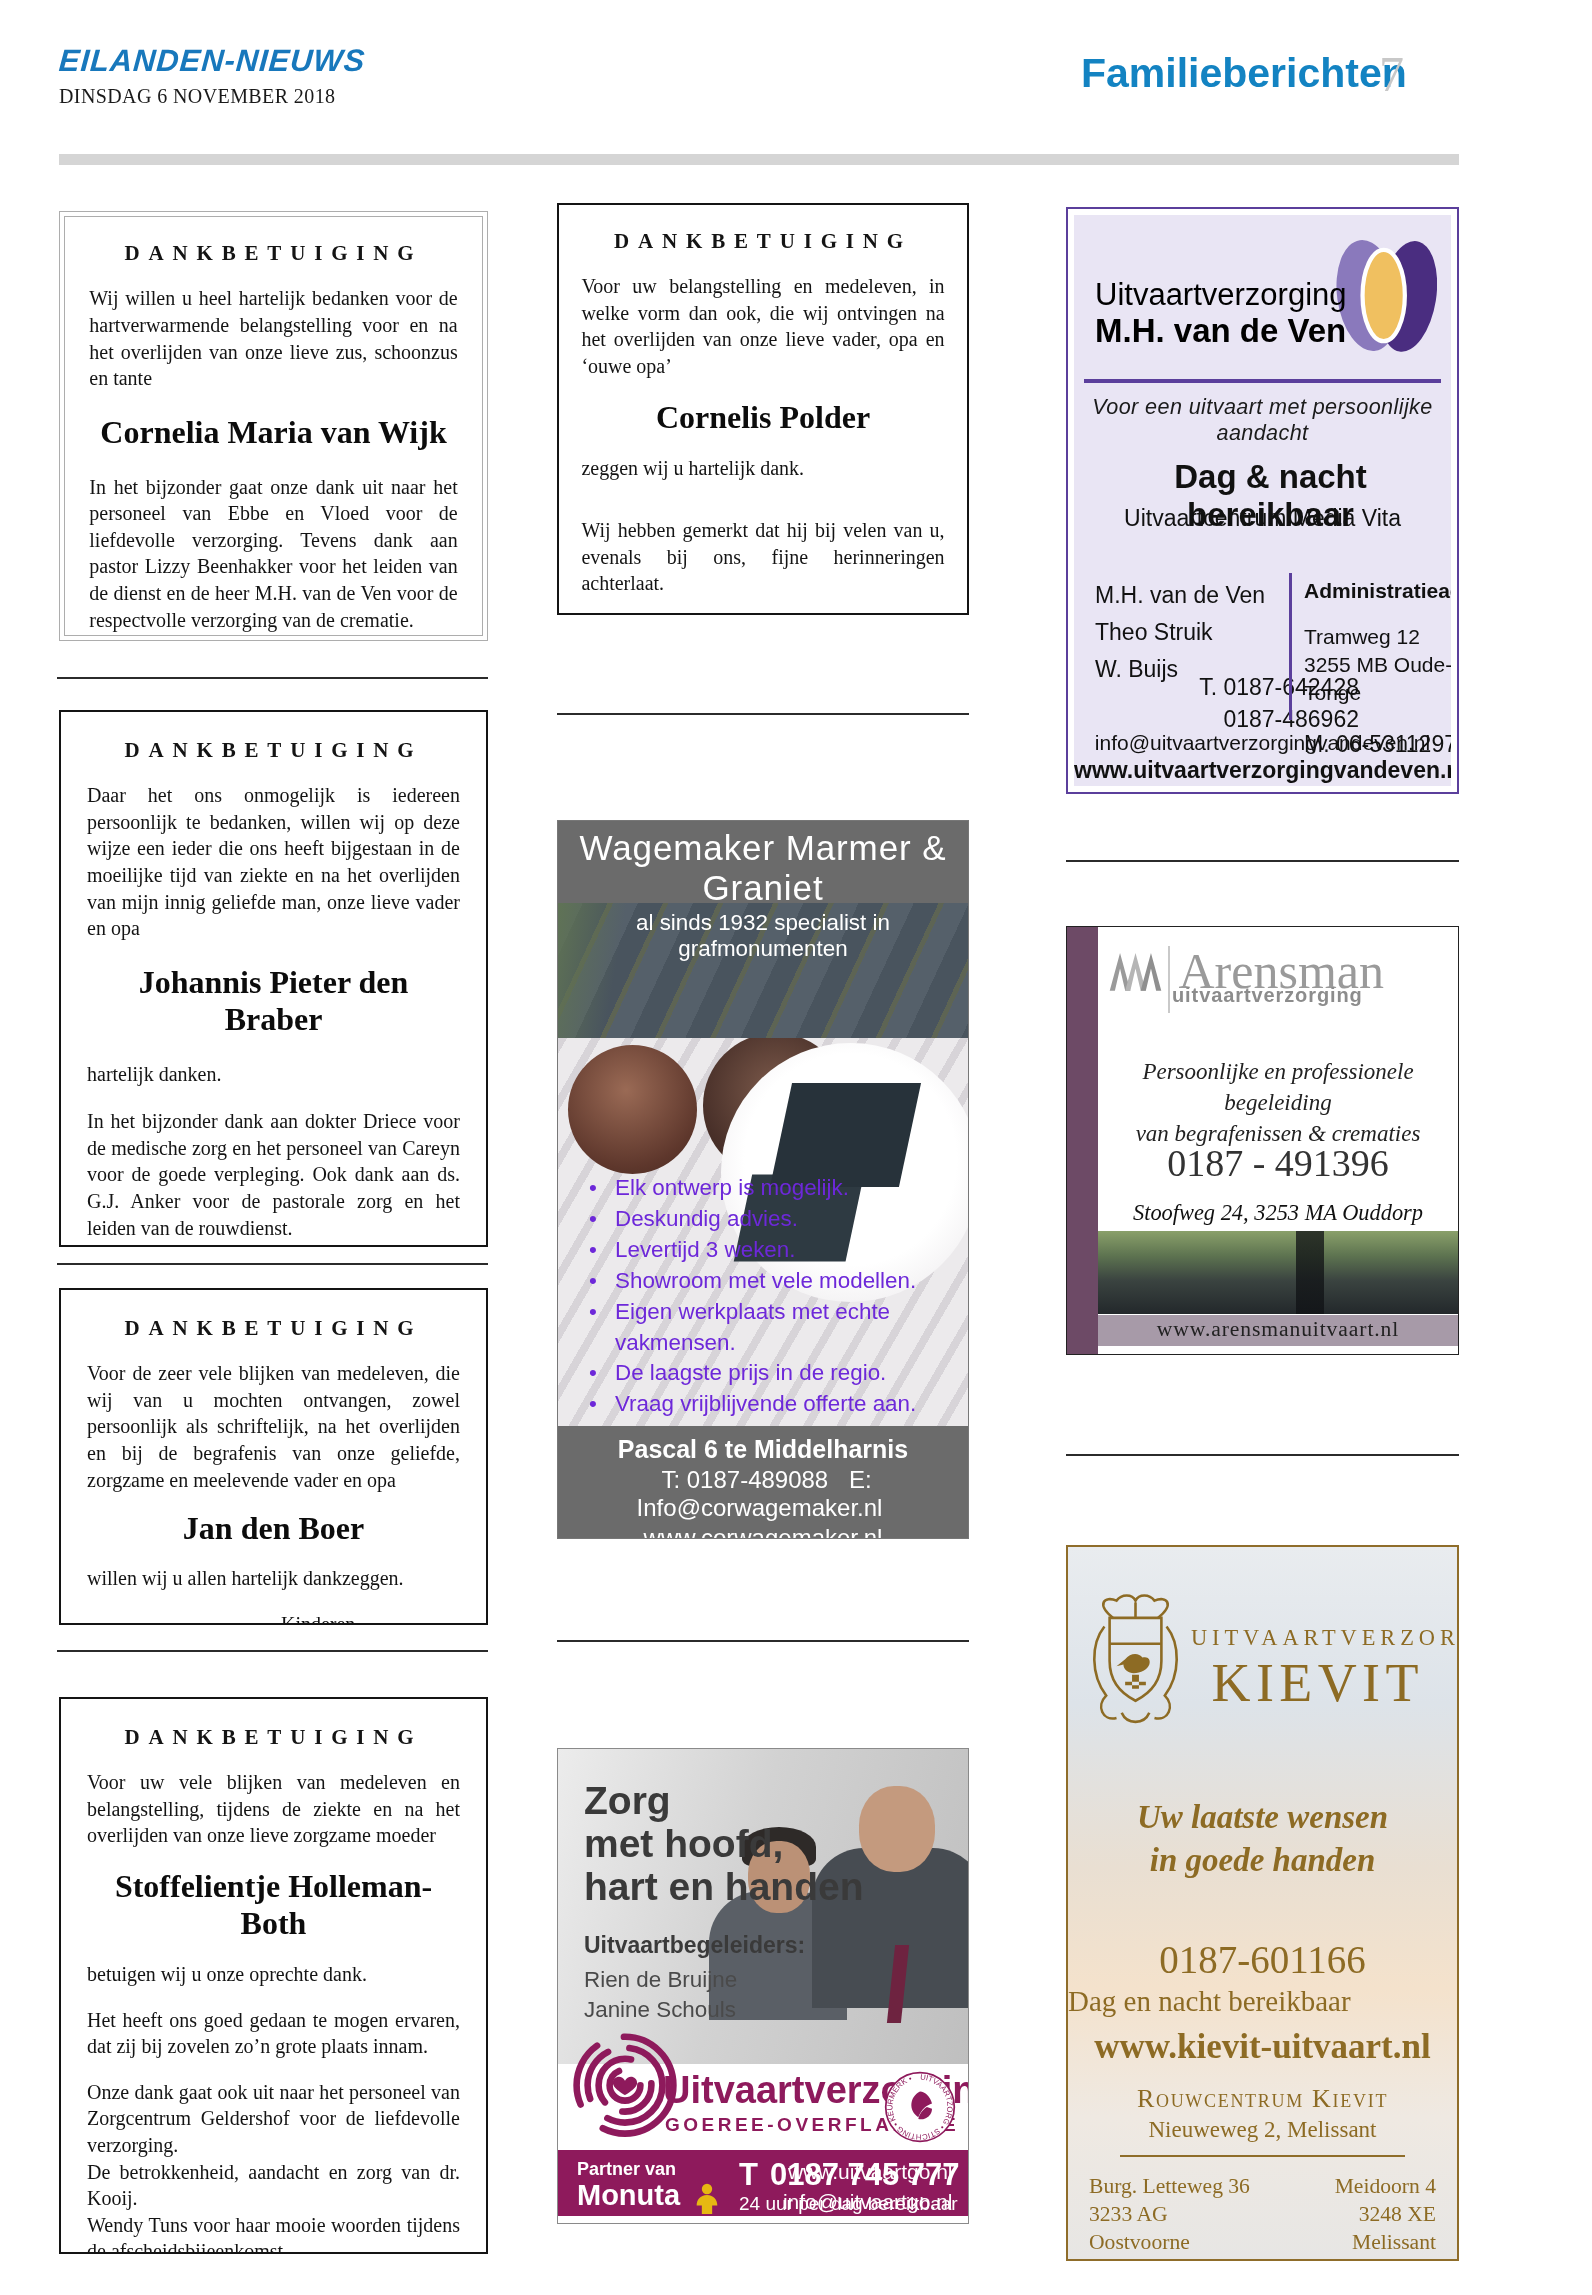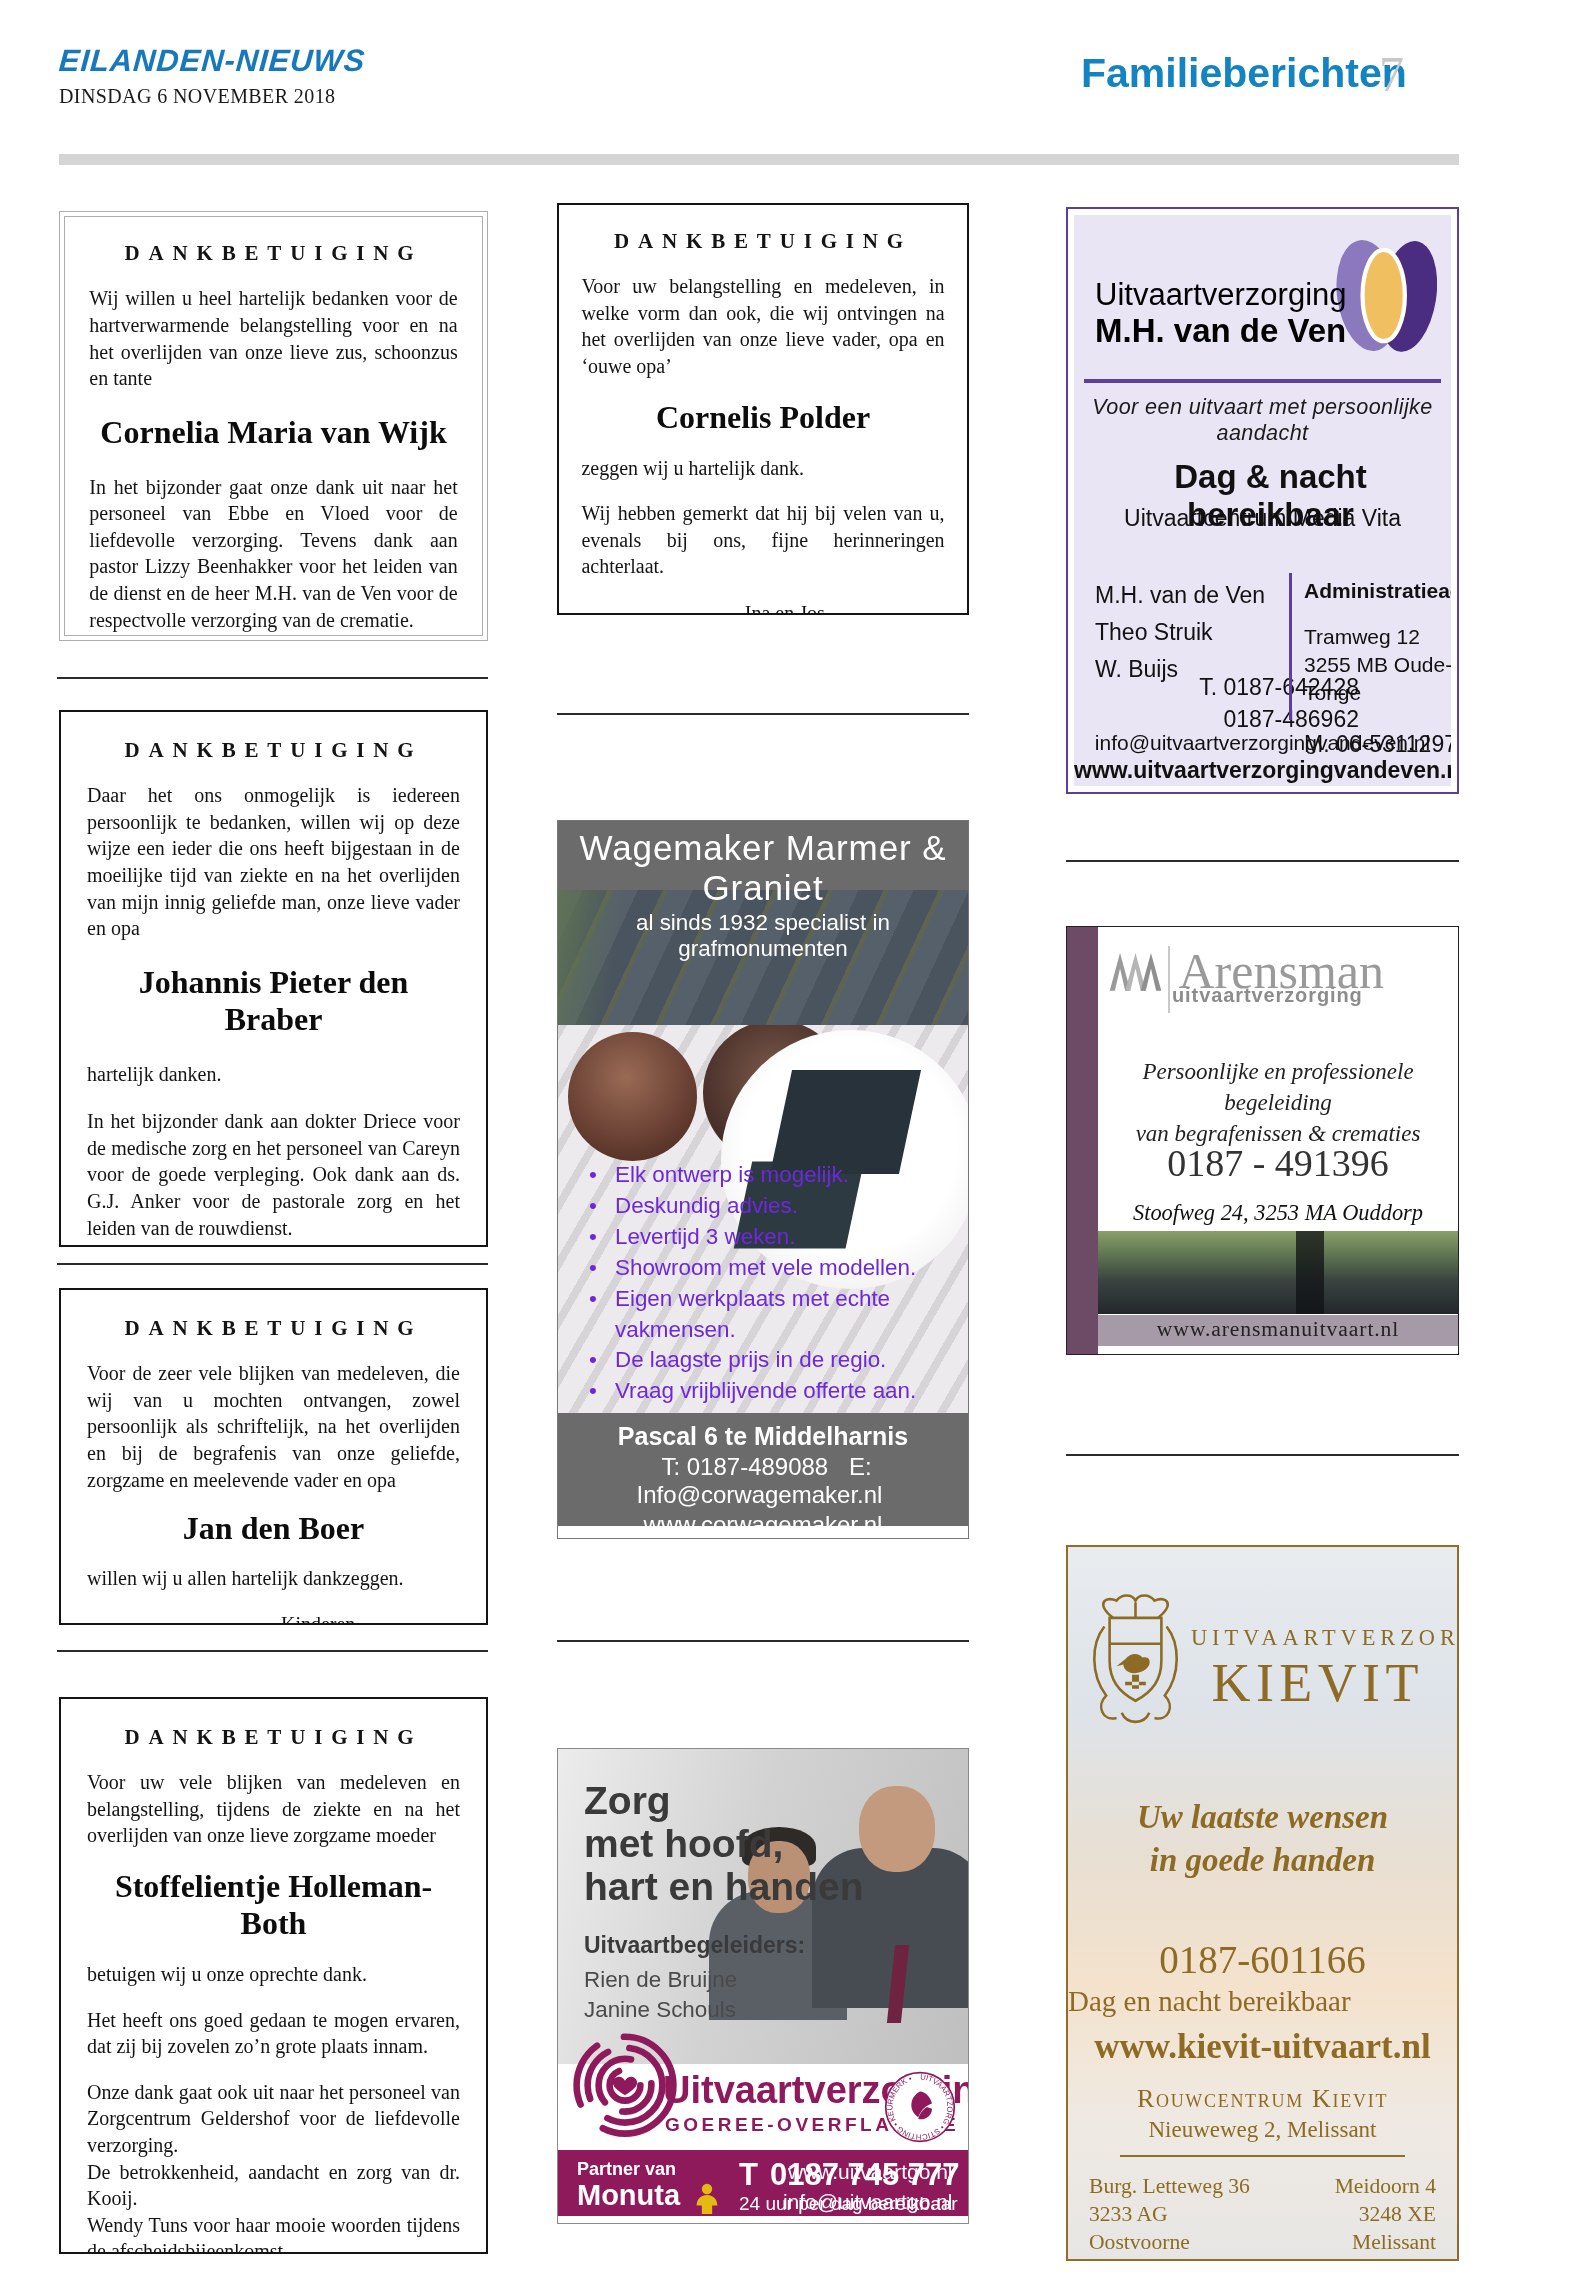--- a/index.html
+++ b/index.html
@@ -49,21 +49,21 @@
   .vdv-phones { left:52px; top:456px; width:233px; text-align:right; font-size:23px; line-height:1.4; }
   .vdv-divider { left:57%; top:358px; width:3.5px; height:147px; background:#5b3f9c; }
   .vdv-admin { left:61%; top:362px; font-size:21px; line-height:1.35; }
   .vdv-admin .lbl { font-weight:bold; font-size:21px; margin-bottom:17.3px; }
   .vdv-mobile { margin-top:21px; font-size:23px; }
   .vdv-email { left:0; right:0; top:516px; text-align:center; font-size:21px; }
   .vdv-site { left:0; right:0; top:542px; text-align:center; font-size:23px; font-weight:bold; }
 
   
   .wag { background:#fff; border:0.9px solid #777; overflow:hidden; }
-  .wag-head { position:relative; height:69px; background:#6b6b6b; color:#fff; text-align:center; padding-top:7px; }
+  .wag-head { position:relative; height:82px; background:#6b6b6b; color:#fff; text-align:center; padding-top:7px; }
   .wag-title { font-size:35px; letter-spacing:0.9px; }
   .wag-sub { font-size:22.4px; margin-top:1.7px; }
   .wag-photo { height:135px; background:
       linear-gradient(100deg, rgba(96,116,84,.95) 0%, rgba(96,116,84,0) 16%),
       repeating-linear-gradient(115deg, #55606a 0 22.4px, #49545e 22.4px 45px, #5d6454 45px 50px),
       linear-gradient(180deg,#5d6870,#3c454d); }
   .wag-mid { position:relative; height:388px; background:#eceaec; overflow:hidden; }
   .wag-mid::before { content:""; position:absolute; inset:0;
       background:repeating-linear-gradient(120deg, rgba(190,185,192,.45) 0 7.8px, rgba(255,255,255,0) 7.8px 29px); }
   .stone { position:absolute; border-radius:50%; }
@@ -223,21 +223,21 @@
     <p class="obit-text">De betrokkenheid, aandacht en zorg van dr. Kooij.</p>
     <p class="obit-text">Wendy Tuns voor haar mooie woorden tijdens de afscheidsbijeenkomst.</p>
 
   </div>
 
   <div class="abs obit" style="left:557px;top:203px;width:412px;height:412px;padding:19px 22.4px;">
     <div class="obit-title">DANKBETUIGING</div>
     <p class="obit-text">Voor uw belangstelling en medeleven, in welke vorm dan ook, die wij ontvingen na het overlijden van onze lieve vader, opa en ‘ouwe opa’</p>
     <div class="obit-name" style="margin:19px 0;">Cornelis Polder</div>
     <p class="obit-line">zeggen wij u hartelijk dank.</p>
-    <p class="obit-text" style="margin-top:19px;">Wij hebben gemerkt dat hij bij velen van u, evenals bij ons, fijne herinneringen achterlaat.</p>
+    <p class="obit-text" style="margin-top:36px;">Wij hebben gemerkt dat hij bij velen van u, evenals bij ons, fijne herinneringen achterlaat.</p>
     <div class="sig-block" style="margin-left:45%;margin-top:19px;">
       <div>Ina en Jos</div>
 
     </div>
 
   </div>
 
   <div class="abs wag" style="left:557px;top:820px;width:412px;height:719px;">
     <div class="wag-head sans">
       <div class="wag-title">Wagemaker Marmer &amp; Graniet</div>

